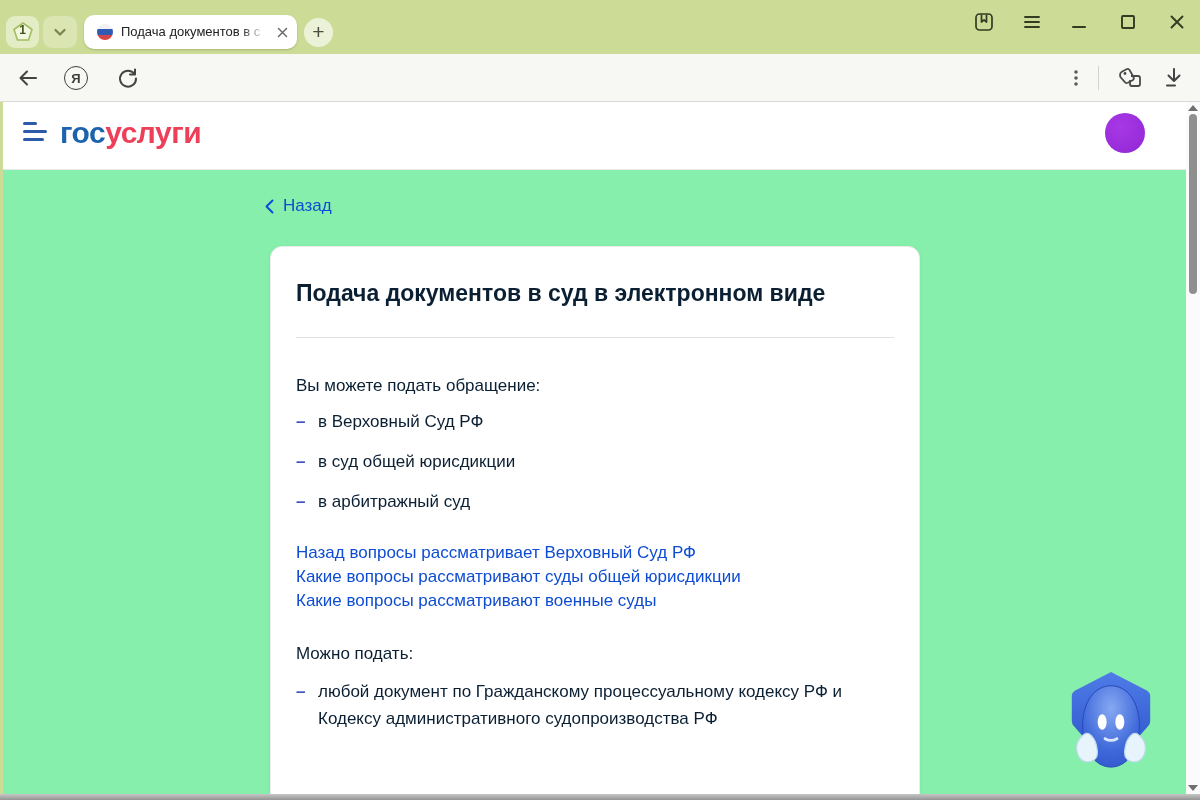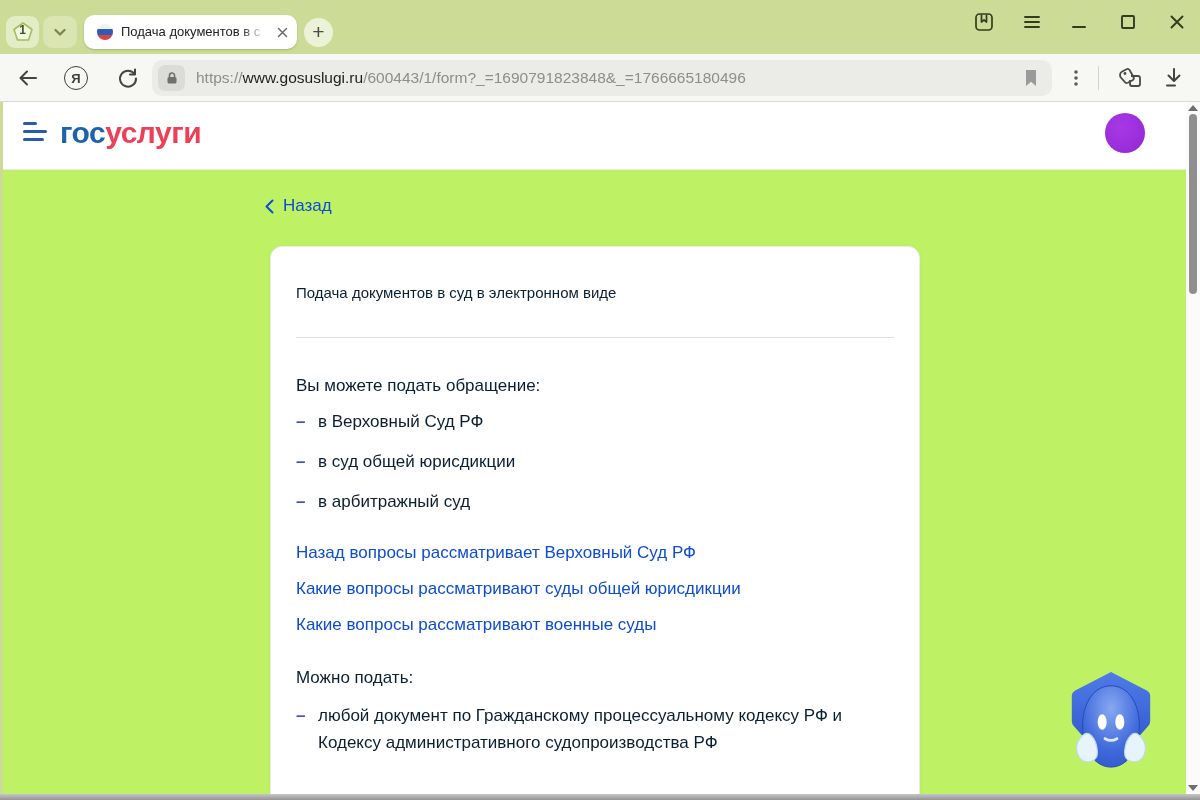--- a/index.html
+++ b/index.html
@@ -40,33 +40,33 @@
   .site-header { position:absolute; top:0; left:0; right:14px; height:68px; background:#fff; border-bottom:1px solid #e7e8ec; }
   .burger { position:absolute; left:20px; top:20px; width:26px; height:24px; }
   .burger i { display:block; height:3.4px; border-radius:2px; background:#2b5aa8; margin-bottom:4.6px; }
   .burger i:nth-child(1){ width:14px; }
   .burger i:nth-child(2){ width:24px; }
   .burger i:nth-child(3){ width:21px; }
   .logo { position:absolute; left:57px; top:14px; font-size:30px; font-weight:bold; letter-spacing:-0.5px; }
   .logo .b { color:#1b63ac; } .logo .r { color:#ee3f58;text-align:right; }
   .avatar { position:absolute; left:1102px; top:11px; width:40px; height:40px; border-radius:50%; background:radial-gradient(circle at 40% 35%, #a838e6, #9127d4); }
 
-  .content { position:absolute; top:68px; left:0; right:14px; bottom:0; background:#bef264; }
+  .content { position:absolute; top:68px; left:0; right:14px; bottom:0; background:#86efac; }
   .back-link { position:absolute; left:262px; top:26px; display:flex; align-items:center; gap:9px; color:#0d4cd3; font-size:17px; cursor:pointer; }
 
   .card { position:absolute; left:267px; top:76px; width:650px; height:620px; background:#fff; border-radius:12px; border:1px solid #ebecf0; box-shadow:0 1px 4px rgba(20,30,60,0.05); padding:32px 25px 0 25px; overflow:hidden; }
-  .card h1 { font-size:15px; line-height:28px; font-weight:normal; color:#0b1f33; }
+  .card h1 { font-size:23px; line-height:28px; font-weight:bold; color:#0b1f33; }
   .card .divider { border:none; border-top:1px solid #dde0e5; margin-top:30px; }
   .intro { margin-top:38px; font-size:17px; line-height:20px; color:#0b1f33; }
   .dash-list { list-style:none; margin-top:16px; }
   .dash-list li { display:flex; font-size:17px; line-height:20px; color:#0b1f33; margin-top:20px; }
   .dash-list li:first-child { margin-top:0; }
   .dash { width:22px; flex:0 0 22px; color:#3f51c1; font-weight:bold; }
   .links-block { margin-top:31px; }
-  .doc-link { display:block; font-size:17px; line-height:20px; color:#0d4cd3; text-decoration:none; margin-top:16px; cursor:pointer; }
+  .doc-link { display:block; font-size:17px; line-height:20px; color:#0d4cd3; text-decoration:none; margin-top:4px; cursor:pointer; }
   .doc-link:first-child { margin-top:0; }
   .intro2 { margin-top:33px; }
   .submit-list { margin-top:14px; }
   .submit-list li { line-height:27px; margin-top:0; }
   .submit-list .item-text { max-width:530px; }
 
   .robot { position:absolute; left:1059px; top:500px; width:98px; height:104px; cursor:pointer; }
 
   
   .scrollbar { position:absolute; top:0; right:0; bottom:0; width:14px; background:#fbfbfb; }
@@ -148,34 +148,20 @@
         <span>Я</span>
       </span>
     </div>
     <div class="nav-btn" style="left:114px;">
       <svg width="24" height="24" viewBox="0 0 24 24">
         <path d="M18.5 8 A8 8 0 1 0 20 12.5" fill="none" stroke="#434343" stroke-width="2" stroke-linecap="round"></path>
         <path d="M19 3.5 L19 8.5 L14 8.5" fill="none" stroke="#434343" stroke-width="2" stroke-linecap="round" stroke-linejoin="round"></path>
       </svg>
     </div>
 
-    <div class="url-bar">
-      <span class="lock-chip">
-        <svg width="16" height="16" viewBox="0 0 16 16">
-          <rect x="3.5" y="7" width="9" height="6.5" rx="1.5" fill="#6f6f6f"></rect>
-          <path d="M5.5 7 V5.5 A2.5 2.5 0 0 1 10.5 5.5 V7" fill="none" stroke="#6f6f6f" stroke-width="1.6"></path>
-        </svg>
-      </span>
-      <span class="url-text"><span class="scheme">https://</span><span class="host">www.gosuslugi.ru</span><span class="path">/600443/1/form?_=1690791823848&amp;_=1766665180496</span></span>
-      <span class="url-bookmark">
-        <svg width="18" height="20" viewBox="0 0 18 20">
-          <path d="M4 2 H14 V18 L9 13.8 L4 18 Z" fill="#9a9a9a"></path>
-        </svg>
-      </span>
-    </div>
 
     <div class="nav-btn" style="left:1062px;">
       <svg width="20" height="24" viewBox="0 0 20 24">
         <circle cx="10" cy="6" r="1.8" fill="#5c5c5c"></circle>
           <circle cx="10" cy="12" r="1.8" fill="#5c5c5c"></circle>
           <circle cx="10" cy="18" r="1.8" fill="#5c5c5c"></circle>
       </svg>
     </div>
     <div class="toolbar-sep"></div>
     <div class="nav-btn" style="left:1112px; width:34px;">

